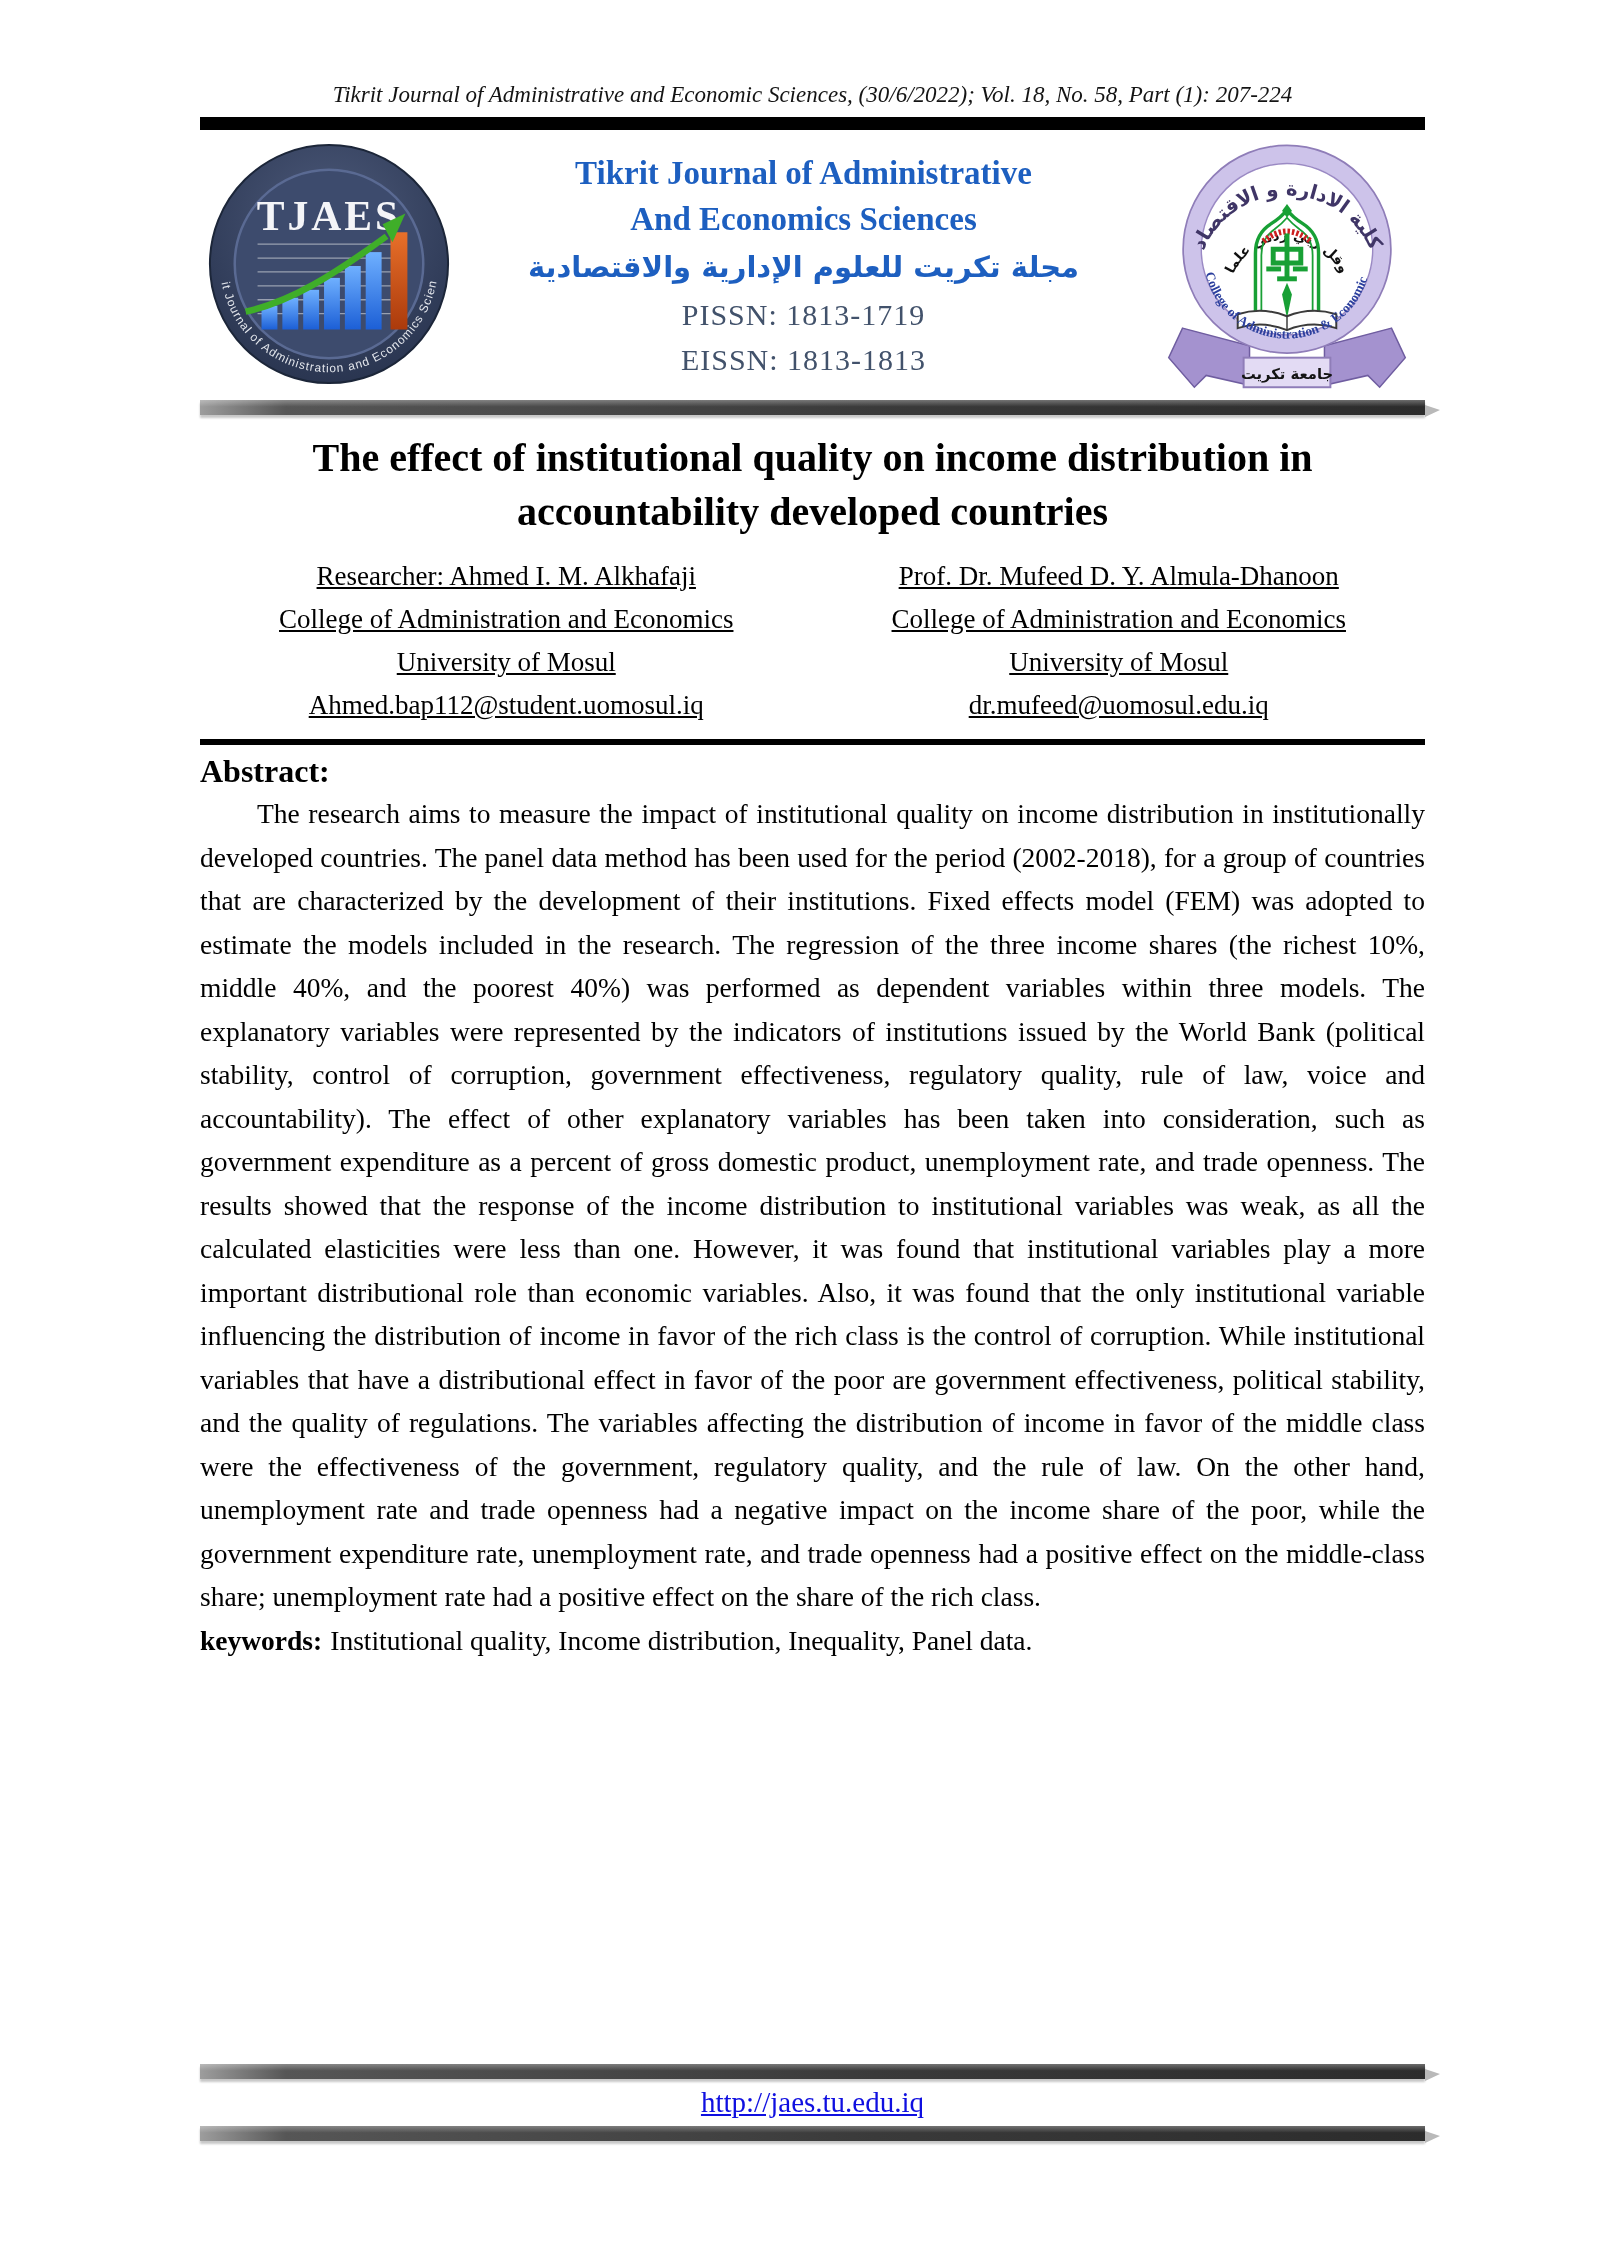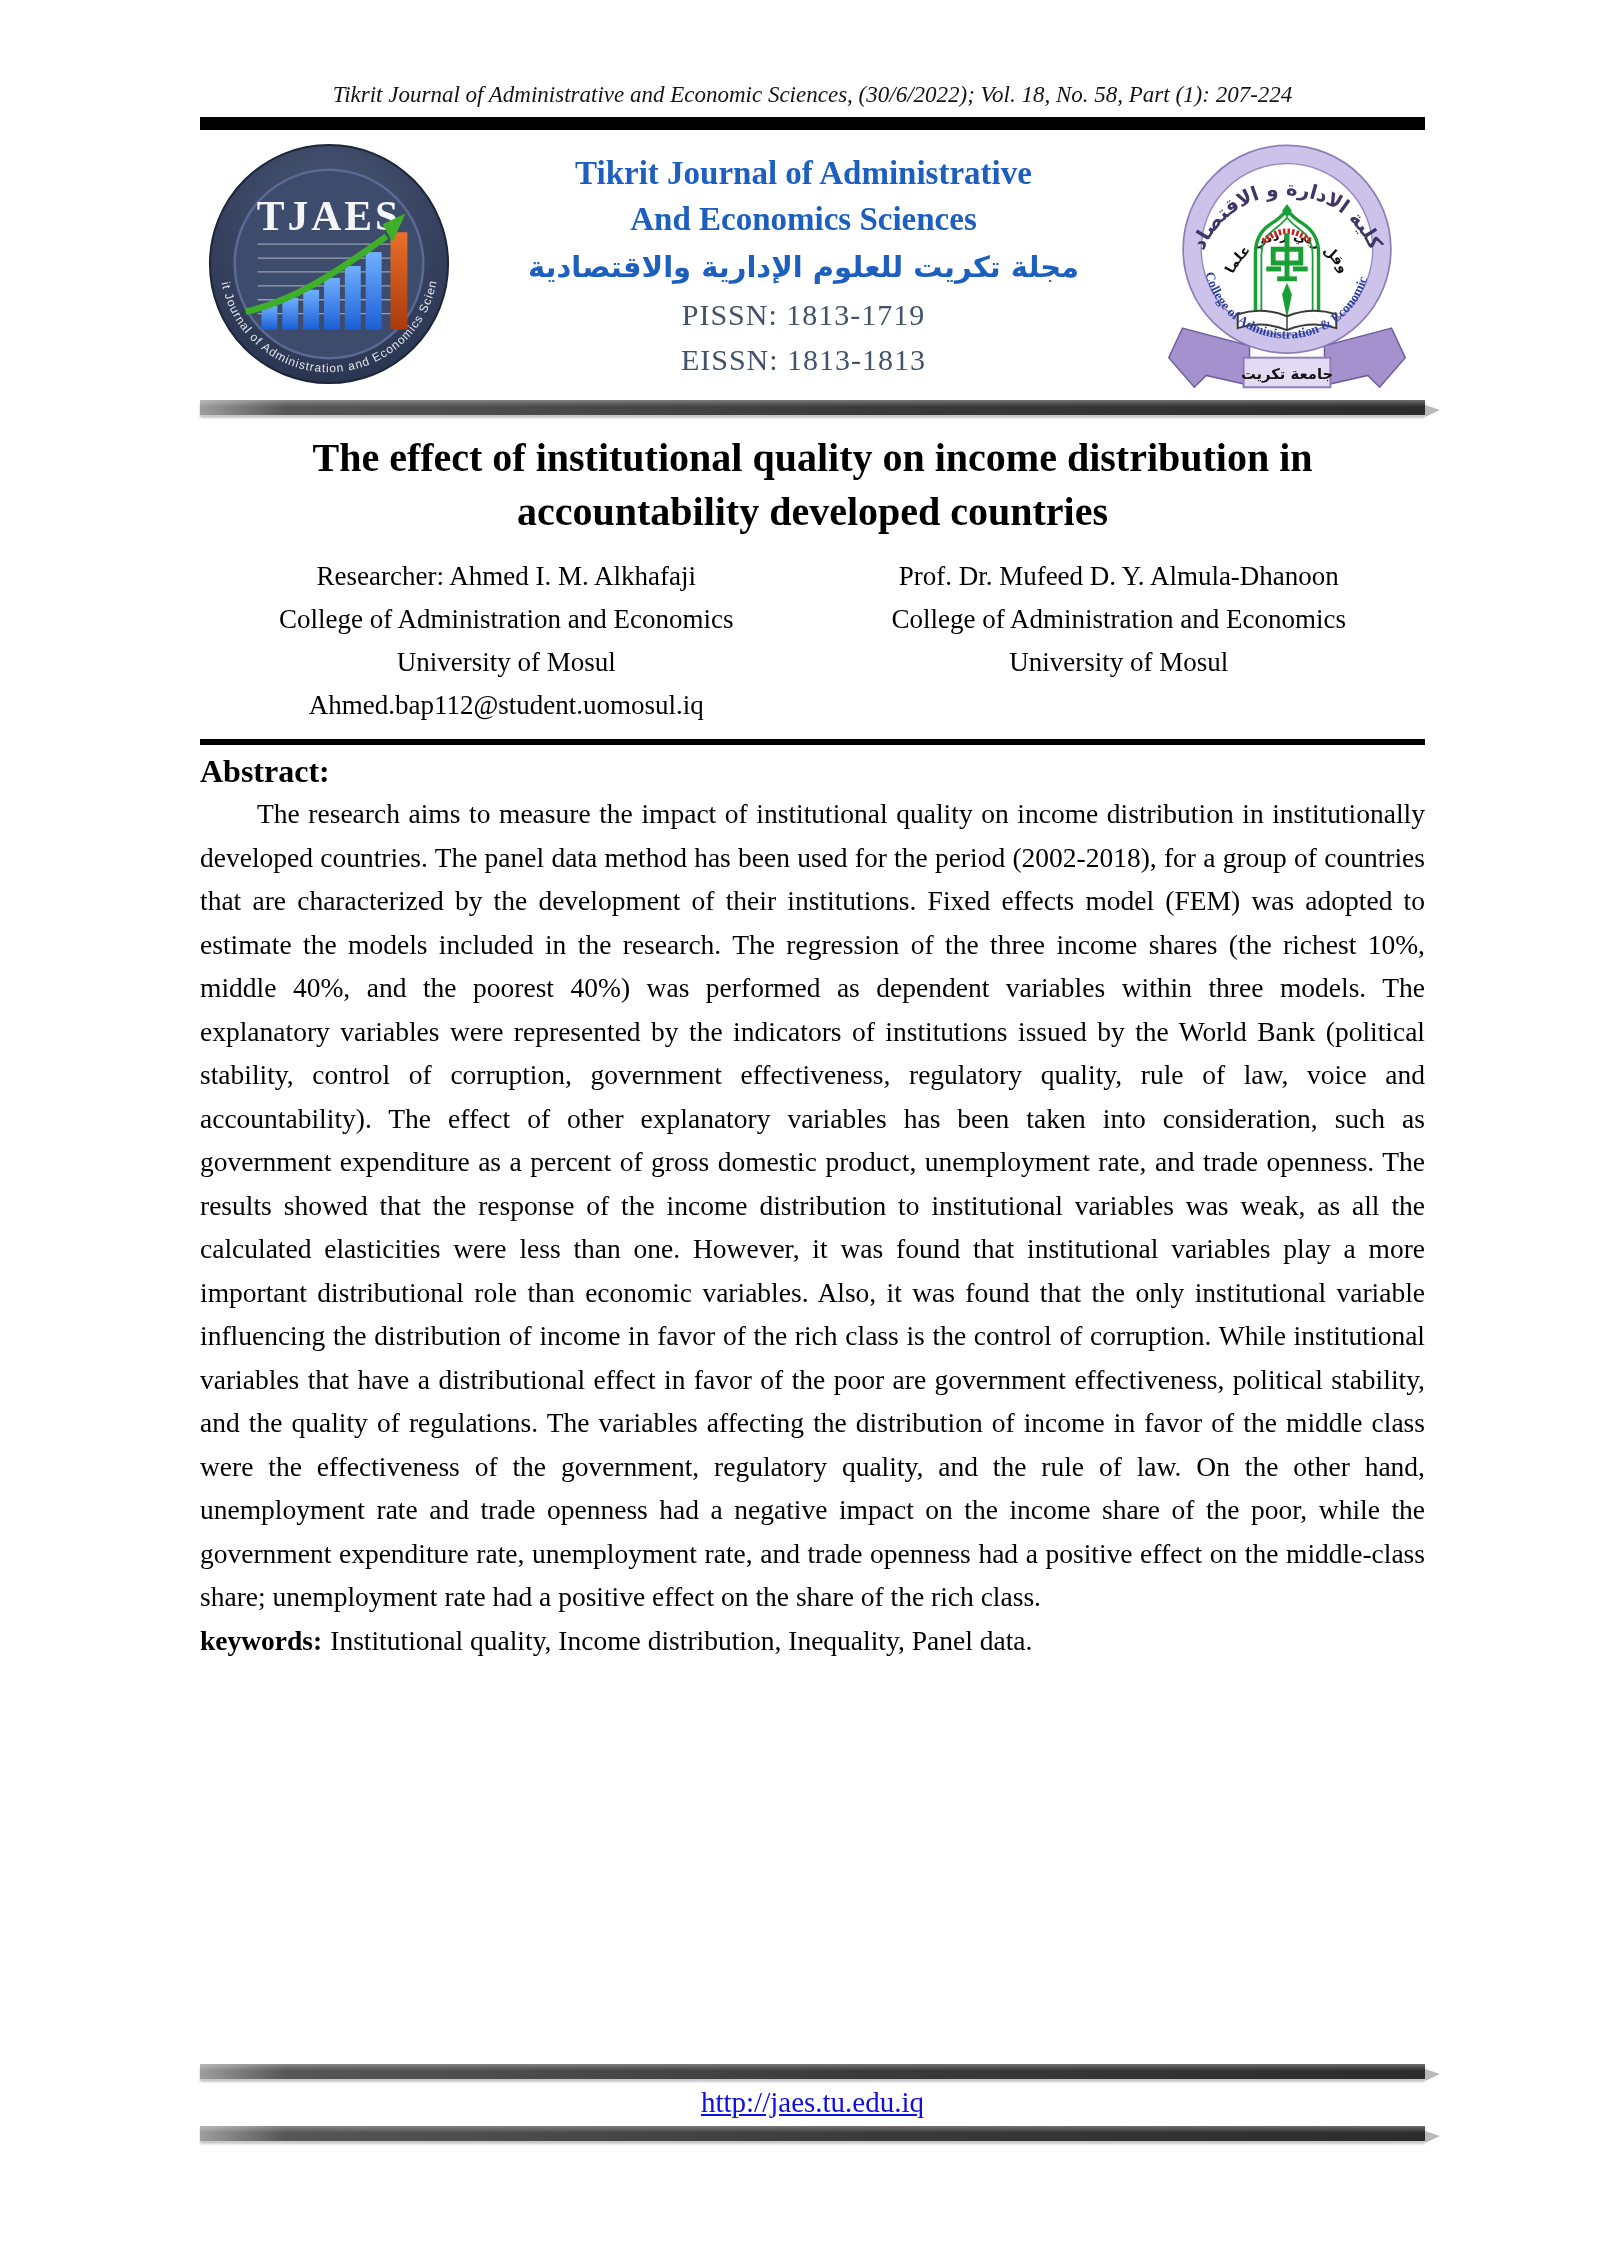--- a/index.html
+++ b/index.html
@@ -29,21 +29,21 @@
         box-shadow:0 3px 2px rgba(0,0,0,.22);}
   .gbar::after{content:'';position:absolute;right:-15px;top:5px;width:0;height:0;
         border-left:15px solid #b9b9b9;border-top:5px solid transparent;border-bottom:7px solid transparent;}
   .mast-bar{margin-top:6px;}
 
   
   .art-title{margin:16px 0 0 0;text-align:center;font-size:40px;font-weight:bold;line-height:54px;color:#000;}
 
   
   .authors{display:flex;margin-top:16px;}
-  .author{flex:1;text-align:center;font-size:27px;line-height:43px;}
+  .author{flex:1;text-align:center;font-size:27px;line-height:43px;text-decoration:underline;}
   .author p{margin:0;}
   .divider{height:6px;background:#000;margin-top:12px;}
 
   
   .abs-head{margin:8px 0 0 0;font-size:32px;font-weight:bold;}
   .abs-body{margin:2px 0 0 0;font-size:27.5px;line-height:43.5px;text-align:justify;text-indent:57px;}
   .keywords{margin:0;font-size:27.5px;line-height:43px;}
   .keywords .kw-label{font-weight:bold;margin-right:8px;}
 
   
@@ -177,20 +177,21 @@
     <div class="author">
       <p>Researcher: Ahmed I. M. Alkhafaji</p>
       <p>College of Administration and Economics</p>
       <p>University of Mosul</p>
       <p>Ahmed.bap112@student.uomosul.iq</p>
     </div>
     <div class="author">
       <p>Prof. Dr. Mufeed D. Y. Almula-Dhanoon</p>
       <p>College of Administration and Economics</p>
       <p>University of Mosul</p>
+      <p>dr.mufeed@uomosul.edu.iq</p>
     </div>
   </div>
 
   <div class="divider"></div>
 
   <h2 class="abs-head">Abstract:</h2>
 
   <p class="abs-body">The research aims to measure the impact of institutional quality on income distribution in institutionally developed countries. The panel data method has been used for the period (2002-2018), for a group of countries that are characterized by the development of their institutions. Fixed effects model (FEM) was adopted to estimate the models included in the research. The regression of the three income shares (the richest 10%, middle 40%, and the poorest 40%) was performed as dependent variables within three models. The explanatory variables were represented by the indicators of institutions issued by the World Bank (political stability, control of corruption, government effectiveness, regulatory quality, rule of law, voice and accountability). The effect of other explanatory variables has been taken into consideration, such as government expenditure as a percent of gross domestic product, unemployment rate, and trade openness. The results showed that the response of the income distribution to institutional variables was weak, as all the calculated elasticities were less than one. However, it was found that institutional variables play a more important distributional role than economic variables. Also, it was found that the only institutional variable influencing the distribution of income in favor of the rich class is the control of corruption. While institutional variables that have a distributional effect in favor of the poor are government effectiveness, political stability, and the quality of regulations. The variables affecting the distribution of income in favor of the middle class were the effectiveness of the government, regulatory quality, and the rule of law. On the other hand, unemployment rate and trade openness had a negative impact on the income share of the poor, while the government expenditure rate, unemployment rate, and trade openness had a positive effect on the middle-class share; unemployment rate had a positive effect on the share of the rich class.</p>
 
   <p class="keywords">

